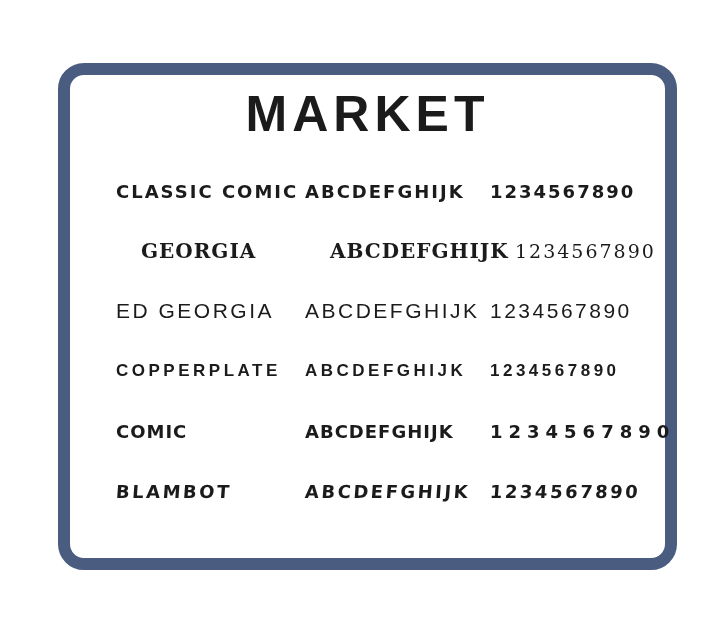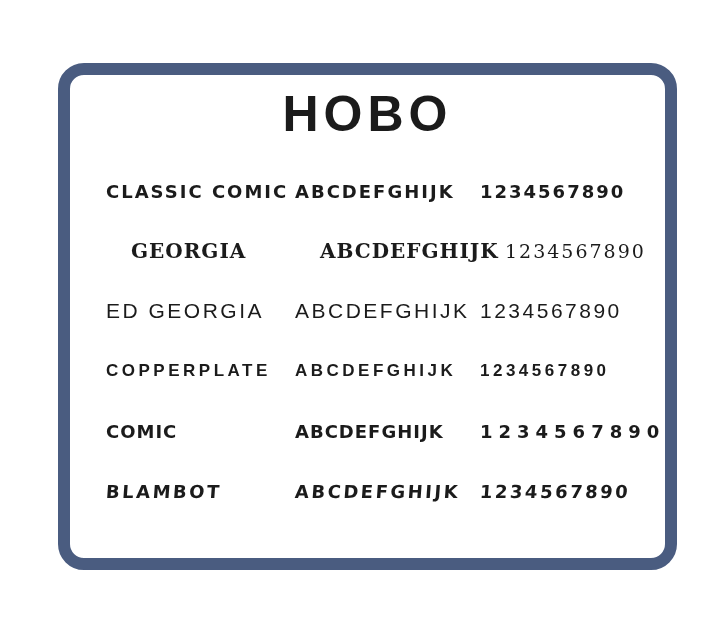--- a/index.html
+++ b/index.html
@@ -38,21 +38,21 @@
     font-weight: 600;
     letter-spacing: 5px;
     color: #1b1b1b;
   }
   .rows {
     margin-top: 22px;
   }
   .row {
     display: grid;
     grid-template-columns: 189px 185px 1fr;
-    padding-left: 36px;
+    padding-left: 46px;
     height: 60px;
     align-items: center;
     color: #1b1b1b;
   }
   .cell { white-space: nowrap; }
 
   
   .f-classic .cell {
     font-family: "DejaVu Sans", sans-serif;
     font-weight: 700;
@@ -97,21 +97,21 @@
     letter-spacing: 2.5px;
     transform: skewX(-4deg);
   }
 </style>
 </head>
 <body>
 
 <div class="stage">
   <div class="card">
 
-    <div class="title">HOBO</div>
+    <div class="title">MARKET</div>
 
     <div class="rows">
 
       <div class="row f-classic">
         <span class="cell name">CLASSIC COMIC</span>
         <span class="cell alphabet">ABCDEFGHIJK</span>
         <span class="cell numbers">1234567890</span>
       </div>
 
       <div class="row f-georgia">

